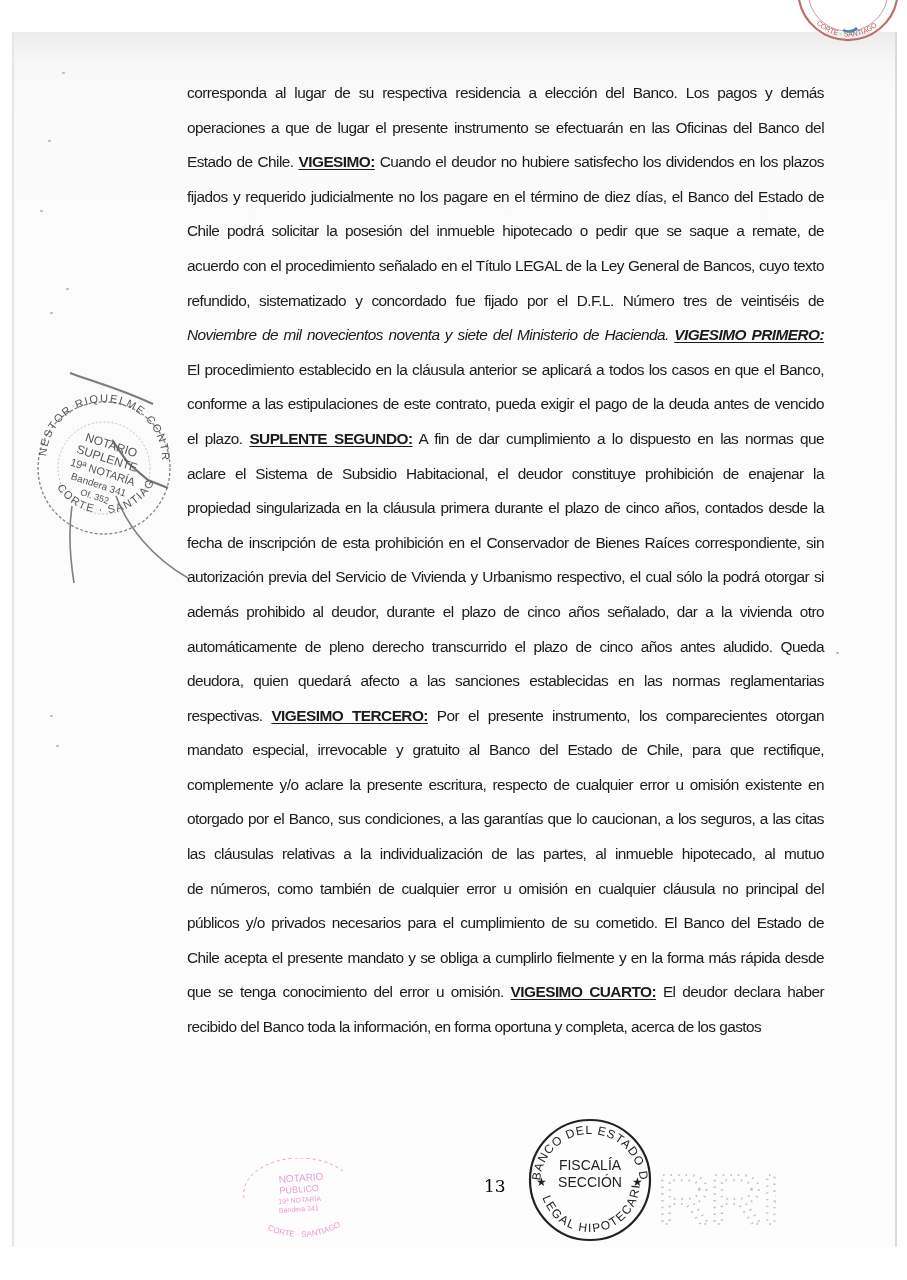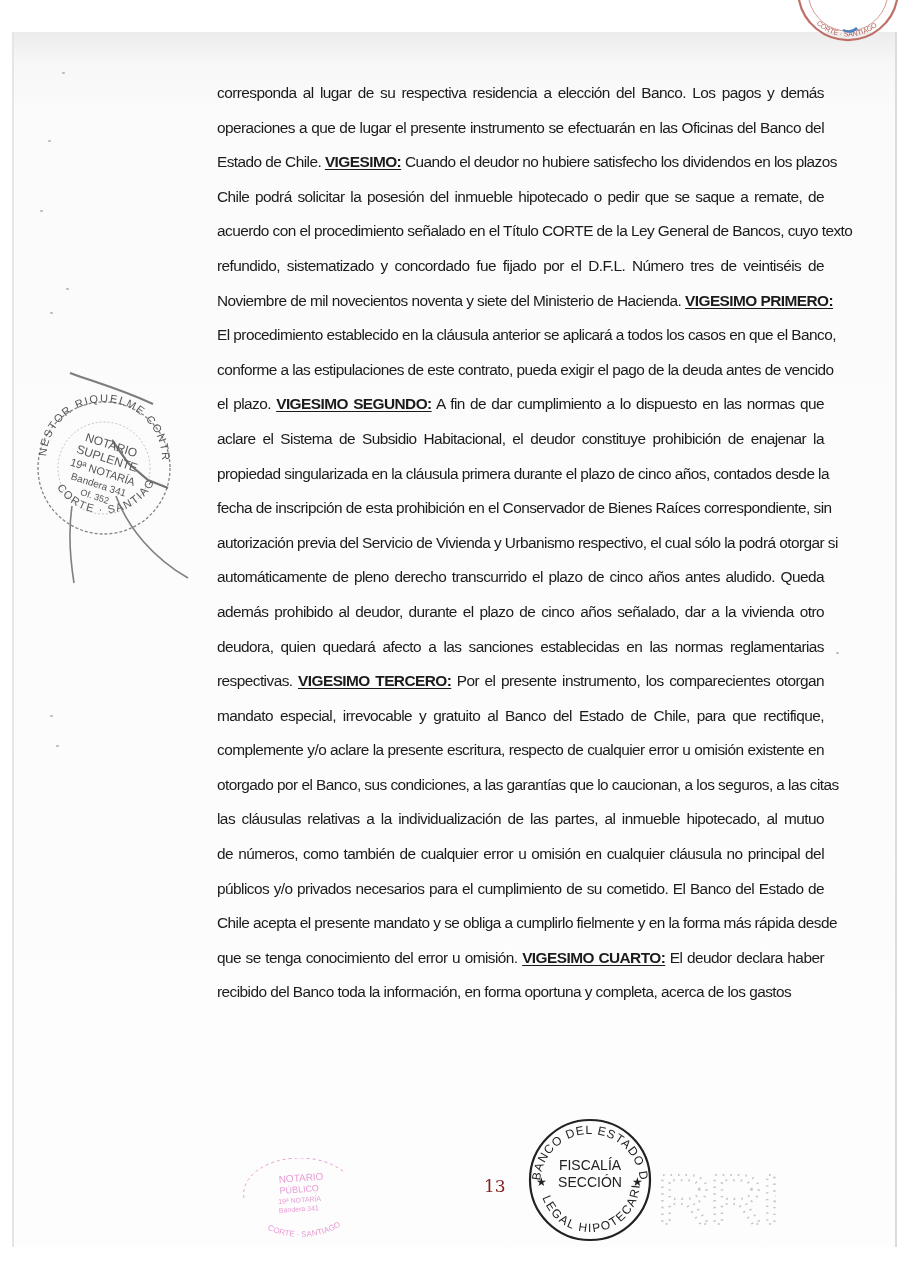--- a/index.html
+++ b/index.html
@@ -14,27 +14,27 @@
     border-left: 2px solid #e6e6e6;
     border-right: 2px solid #dcdcdc;
   }
   .text-block {
     position: absolute; left: 187px; top: 76px; width: 637px;
     font-size: 15.4px; line-height: 34.6px; color: #1b1b1b;
     letter-spacing: -0.55px;
   }
   .line {
     display: block; white-space: nowrap; text-align: justify;
-    text-align-last: justify; height: 34.6px; overflow: visible; margin-left: 30px;
+    text-align-last: justify; height: 34.6px; overflow: visible;
   }
   .line.last { text-align-last: left; }
   .clause { font-weight: bold; text-decoration: underline; text-underline-offset: 2px; }
   .page-number {
     position: absolute; left: 484px; top: 1176px;
-    font-family: "DejaVu Serif", serif; font-size: 17px; color: #7f1d1d;
+    font-family: "DejaVu Serif", serif; font-size: 17px; color: #000000;
   }
   .stamp { position: absolute; }
   .stamp svg { display: block; }
   .margin-dot { position: absolute; width: 3px; height: 2px; background: #bbb; border-radius: 1px; }
 </style>
 </head>
 <body>
 
 <div class="paper"></div>
 
@@ -71,33 +71,34 @@
     <path d="M 84,72 L 100,95 L 120,112 L 140,120" fill="none" stroke="#5c5c5c" stroke-width="2.2" opacity="0.85"></path>
     <path d="M 88,128 C 100,160 125,190 160,210" fill="none" stroke="#6a6a6a" stroke-width="1.6" opacity="0.85"></path>
     <path d="M 44,138 C 40,165 42,190 46,215" fill="none" stroke="#6a6a6a" stroke-width="1.6" opacity="0.85"></path>
   </svg>
 </div>
 
 <div class="text-block" id="textBlock">
     <span class="line"><span>corresponda al lugar de su respectiva residencia a elección del Banco. Los pagos y demás</span></span>
     <span class="line"><span>operaciones a que de lugar el presente instrumento se efectuarán en las Oficinas del Banco del</span></span>
     <span class="line"><span>Estado de Chile. </span><span class="clause">VIGESIMO:</span><span> Cuando el deudor no hubiere satisfecho los dividendos en los plazos</span></span>
+    <span class="line"><span>fijados y requerido judicialmente no los pagare en el término de diez días, el Banco del Estado de</span></span>
     <span class="line"><span>Chile podrá solicitar la posesión del inmueble hipotecado o pedir que se saque a remate, de</span></span>
-    <span class="line"><span>acuerdo con el procedimiento señalado en el Título CORTE de la Ley General de Bancos, cuyo texto</span></span>
+    <span class="line"><span>acuerdo con el procedimiento señalado en el Título LEGAL de la Ley General de Bancos, cuyo texto</span></span>
     <span class="line"><span>refundido, sistematizado y concordado fue fijado por el D.F.L. Número tres de veintiséis de</span></span>
-    <span class="line" style="text-align-last: justify;"><span>Noviembre de mil novecientos noventa y siete del Ministerio de Hacienda. </span><span class="clause">VIGESIMO PRIMERO:</span></span>
+    <span class="line" style="text-align-last: justify; font-style: italic;"><span>Noviembre de mil novecientos noventa y siete del Ministerio de Hacienda. </span><span class="clause">VIGESIMO PRIMERO:</span></span>
     <span class="line"><span>El procedimiento establecido en la cláusula anterior se aplicará a todos los casos en que el Banco,</span></span>
     <span class="line"><span>conforme a las estipulaciones de este contrato, pueda exigir el pago de la deuda antes de vencido</span></span>
-    <span class="line"><span>el plazo. </span><span class="clause">VIGESIMO SEGUNDO:</span><span> A fin de dar cumplimiento a lo dispuesto en las normas que</span></span>
+    <span class="line"><span>el plazo. </span><span class="clause">SUPLENTE SEGUNDO:</span><span> A fin de dar cumplimiento a lo dispuesto en las normas que</span></span>
     <span class="line"><span>aclare el Sistema de Subsidio Habitacional, el deudor constituye prohibición de enajenar la</span></span>
     <span class="line"><span>propiedad singularizada en la cláusula primera durante el plazo de cinco años, contados desde la</span></span>
     <span class="line"><span>fecha de inscripción de esta prohibición en el Conservador de Bienes Raíces correspondiente, sin</span></span>
     <span class="line"><span>autorización previa del Servicio de Vivienda y Urbanismo respectivo, el cual sólo la podrá otorgar si</span></span>
+    <span class="line"><span>además prohibido al deudor, durante el plazo de cinco años señalado, dar a la vivienda otro</span></span>
     <span class="line"><span>automáticamente de pleno derecho transcurrido el plazo de cinco años antes aludido. Queda</span></span>
-    <span class="line"><span>además prohibido al deudor, durante el plazo de cinco años señalado, dar a la vivienda otro</span></span>
     <span class="line"><span>deudora, quien quedará afecto a las sanciones establecidas en las normas reglamentarias</span></span>
     <span class="line"><span>respectivas. </span><span class="clause">VIGESIMO TERCERO:</span><span> Por el presente instrumento, los comparecientes otorgan</span></span>
     <span class="line"><span>mandato especial, irrevocable y gratuito al Banco del Estado de Chile, para que rectifique,</span></span>
     <span class="line"><span>complemente y/o aclare la presente escritura, respecto de cualquier error u omisión existente en</span></span>
     <span class="line"><span>otorgado por el Banco, sus condiciones, a las garantías que lo caucionan, a los seguros, a las citas</span></span>
     <span class="line"><span>las cláusulas relativas a la individualización de las partes, al inmueble hipotecado, al mutuo</span></span>
     <span class="line"><span>de números, como también de cualquier error u omisión en cualquier cláusula no principal del</span></span>
     <span class="line"><span>públicos y/o privados necesarios para el cumplimiento de su cometido. El Banco del Estado de</span></span>
     <span class="line"><span>Chile acepta el presente mandato y se obliga a cumplirlo fielmente y en la forma más rápida desde</span></span>
     <span class="line"><span>que se tenga conocimiento del error u omisión. </span><span class="clause">VIGESIMO CUARTO:</span><span> El deudor declara haber</span></span>

